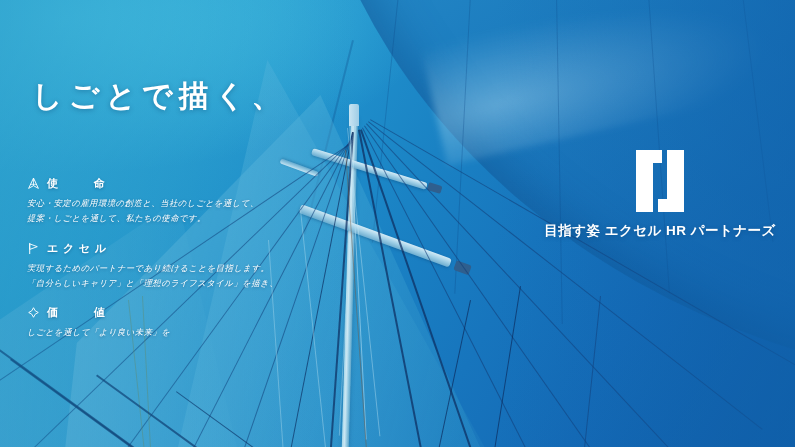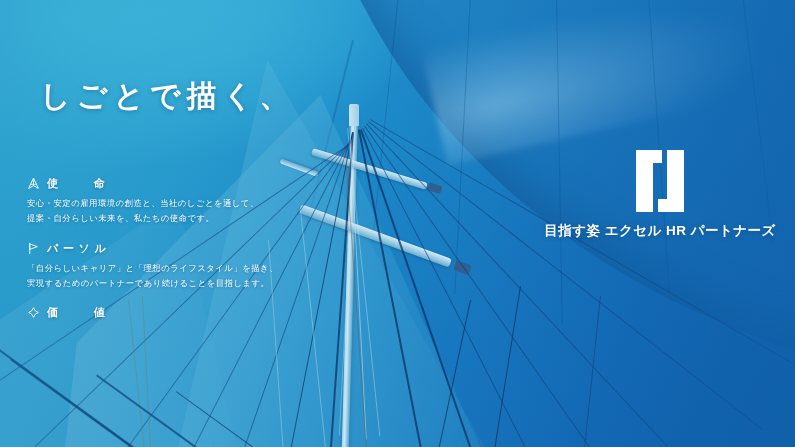--- a/index.html
+++ b/index.html
@@ -164,21 +164,21 @@
   .right-wash {
     position: absolute;
     right: 0; top: 0;
     width: 300px; height: 447px;
     background: linear-gradient(270deg, rgba(16,98,172,0.55) 0%, rgba(16,98,172,0.22) 50%, rgba(16,98,172,0) 100%);
   }
 
   
   .headline {
     position: absolute;
-    left: 40px;
+    left: 32px;
     top: 72px;
     color: #ffffff;
     font-size: 30px;
     font-weight: 700;
     letter-spacing: 0.20em;
     line-height: 1.58;
     text-shadow: 0 1px 5px rgba(6,50,95,0.38);
   }
   .headline div { white-space: nowrap; }
 
@@ -211,21 +211,21 @@
     white-space: nowrap;
   }
   .block-body {
     color: #ffffff;
     font-size: 8.4px;
     font-weight: 400;
     line-height: 1.82;
     letter-spacing: 0.055em;
     text-shadow: 0 1px 3px rgba(6,50,95,0.42);
   }
-  .block-body div { white-space: nowrap; }
+  .block-body div { white-space: nowrap; font-style: italic; }
 
   
   .logo-wrap {
     position: absolute;
     left: 540px;
     top: 150px;
     width: 240px;
     text-align: center;
   }
   .logo-mark {
@@ -334,46 +334,47 @@
       <div class="block-head">
         <svg class="block-icon" viewBox="0 0 24 24">
           <path d="M12 2 L21 21 L12 16 L3 21 Z" fill="none" stroke="#ffffff" stroke-width="1.7" stroke-linejoin="round"></path>
           <path d="M12 2 L12 16" stroke="#ffffff" stroke-width="1.4"></path>
           <path d="M6.2 13.5 L17.8 13.5" stroke="#ffffff" stroke-width="1.4"></path>
         </svg>
         <span class="block-title">使　　命</span>
       </div>
       <div class="block-body">
         <div>安心・安定の雇用環境の創造と、当社のしごとを通して、</div>
-        <div>提案・自分らしい未来を、私たちの使命です。</div>
+        <div>提案・しごとを通して、私たちの使命です。</div>
       </div>
     </div>
 
     <div class="block">
       <div class="block-head">
         <svg class="block-icon" viewBox="0 0 24 24">
           <path d="M5 2.5 L5 21.5" stroke="#ffffff" stroke-width="1.8" stroke-linecap="round"></path>
           <path d="M5 3.5 L19 8.6 L5 13.7 Z" fill="none" stroke="#ffffff" stroke-width="1.7" stroke-linejoin="round"></path>
         </svg>
-        <span class="block-title">パーソル</span>
+        <span class="block-title">エクセル</span>
       </div>
       <div class="block-body">
+        <div>実現するためのパートナーであり続けることを目指します。</div>
         <div>「自分らしいキャリア」と「理想のライフスタイル」を描き、</div>
-        <div>実現するためのパートナーであり続けることを目指します。</div>
       </div>
     </div>
 
     <div class="block">
       <div class="block-head">
         <svg class="block-icon" viewBox="0 0 24 24">
           <path d="M12 3.2 L15.2 8.8 L20.8 12 L15.2 15.2 L12 20.8 L8.8 15.2 L3.2 12 L8.8 8.8 Z" fill="none" stroke="#ffffff" stroke-width="1.7" stroke-linejoin="round"></path>
         </svg>
         <span class="block-title">価　　値</span>
       </div>
       <div class="block-body">
+        <div>しごとを通して「より良い未来」を</div>
       </div>
     </div>
 
   </div>
 
   <div class="logo-wrap">
     <svg class="logo-mark" viewBox="0 0 56 62">
       <path d="M4 0 H30 V13 H21 V62 H4 Z" fill="#ffffff"></path>
       <path d="M34 0 H52 V62 H26 V49 H35 V0 Z" fill="#ffffff"></path>
     </svg>

